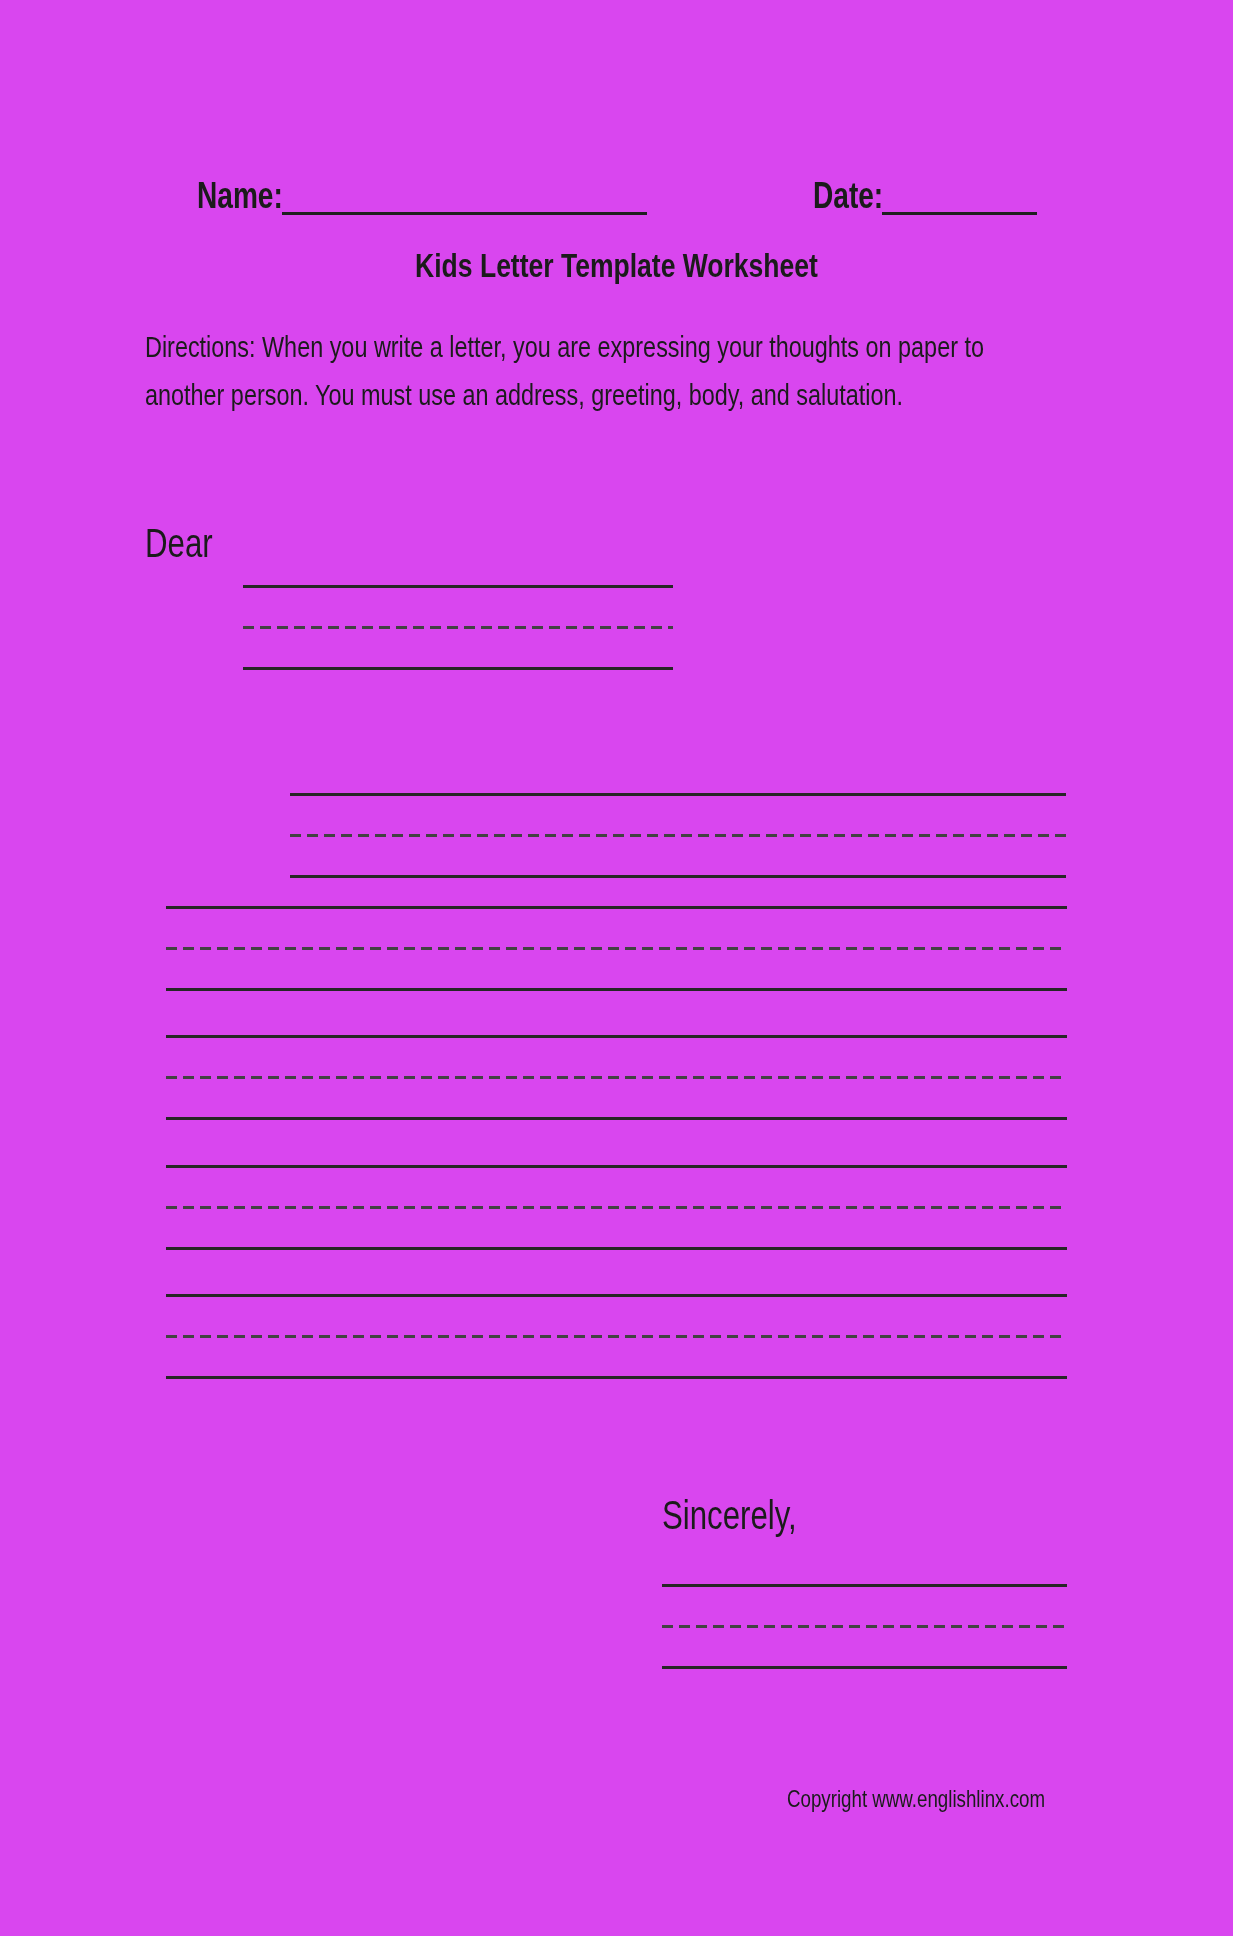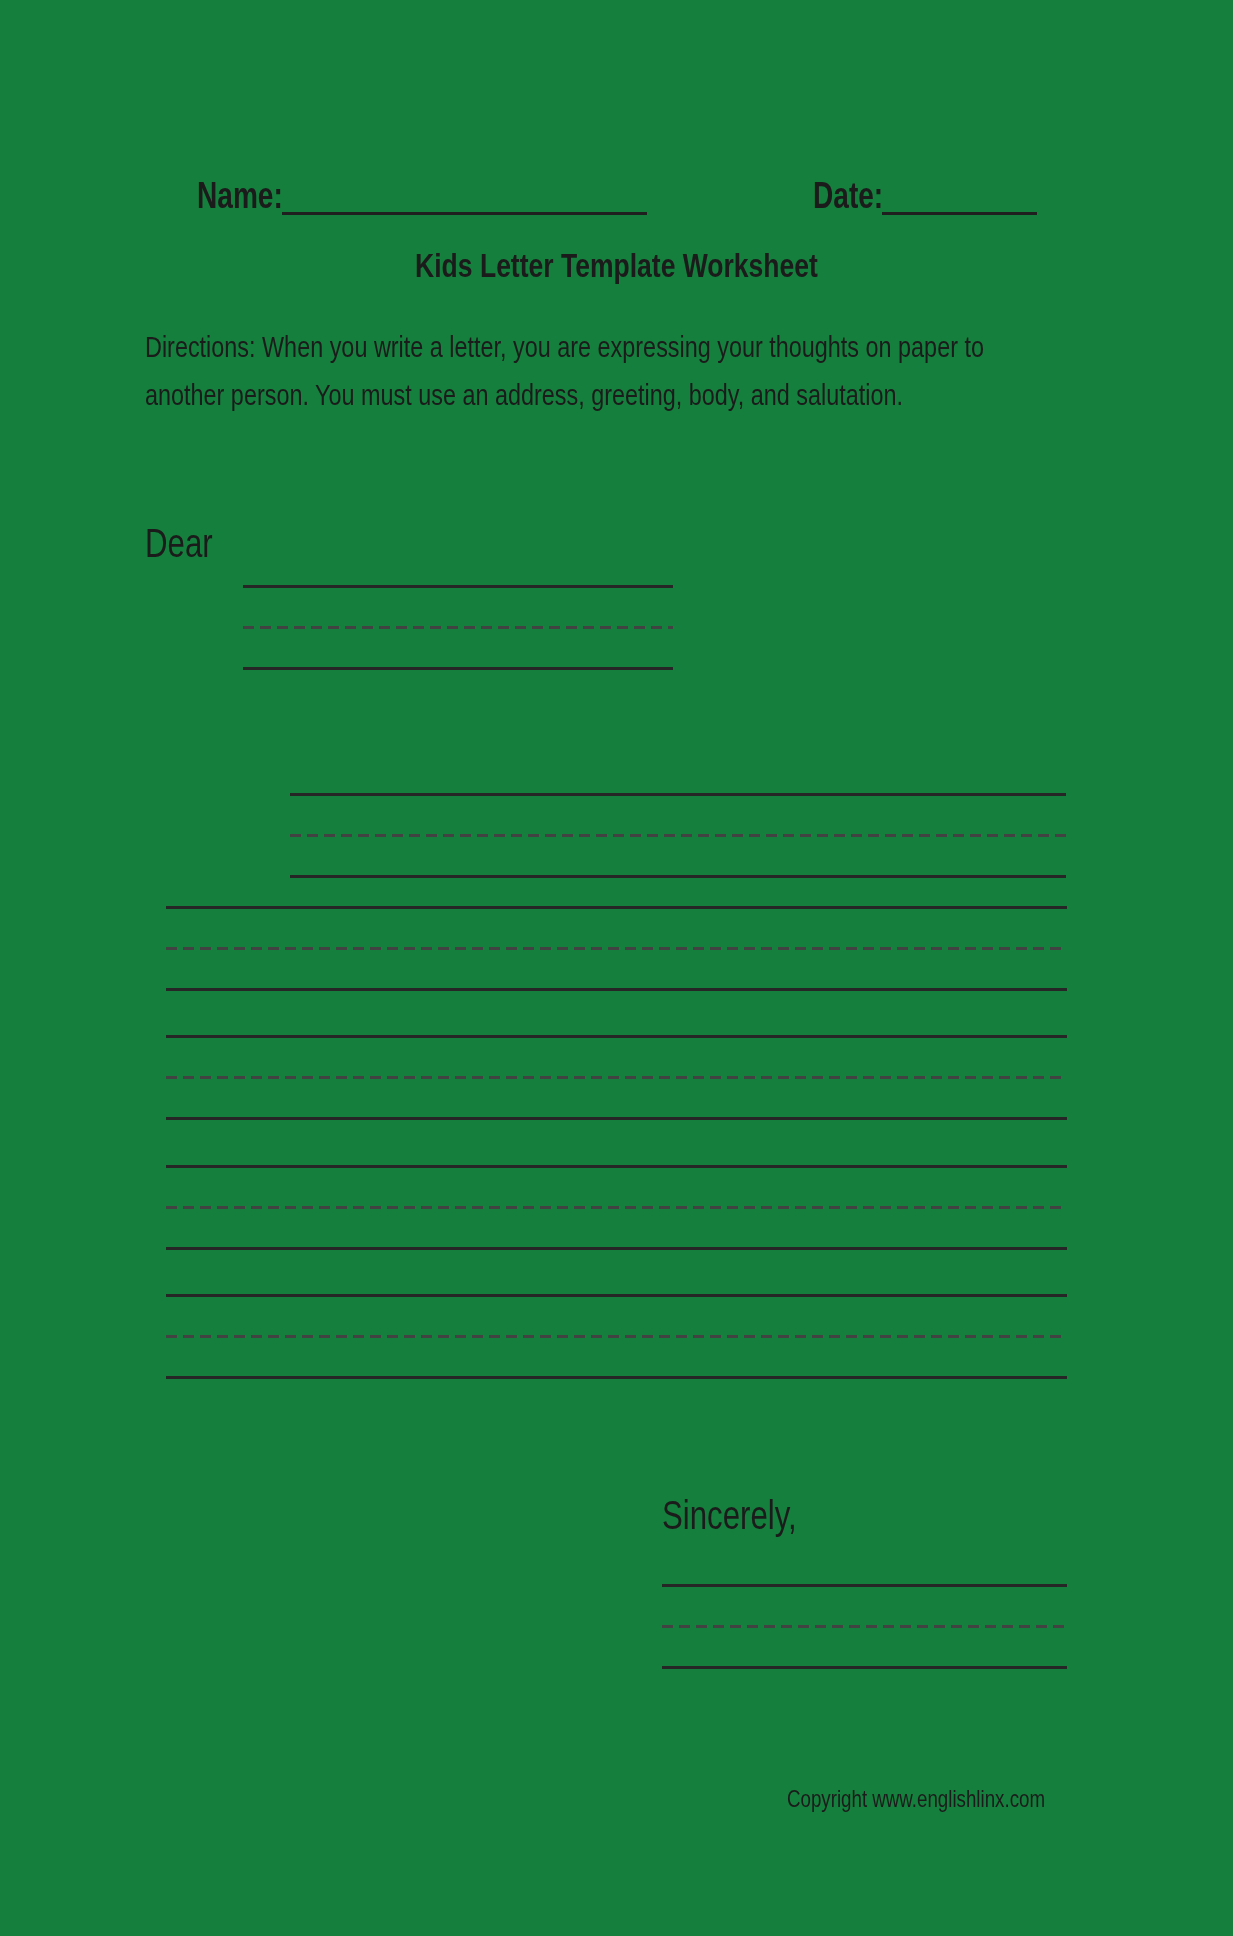--- a/index.html
+++ b/index.html
@@ -1,19 +1,19 @@
 <!DOCTYPE html>
 <html><head>
 <meta charset="utf-8">
 <style>
   html,body{margin:0;padding:0;background:#ffffff;}
   #page{
     position:relative;
     width:1233px;height:1936px;
-    background:#15803d;
+    background:#d946ef;
     font-family:"Liberation Sans", sans-serif;
     color:#1b1b1b;
     overflow:hidden;
   }
   .abs{position:absolute;white-space:nowrap;line-height:1;}
   .cond{transform:scaleX(0.78);transform-origin:0 50%;}
   .cond-center{transform:scaleX(0.78);transform-origin:50% 50%;}
   .bold{font-weight:bold;}
 
   .label-lg{font-size:36px;}

